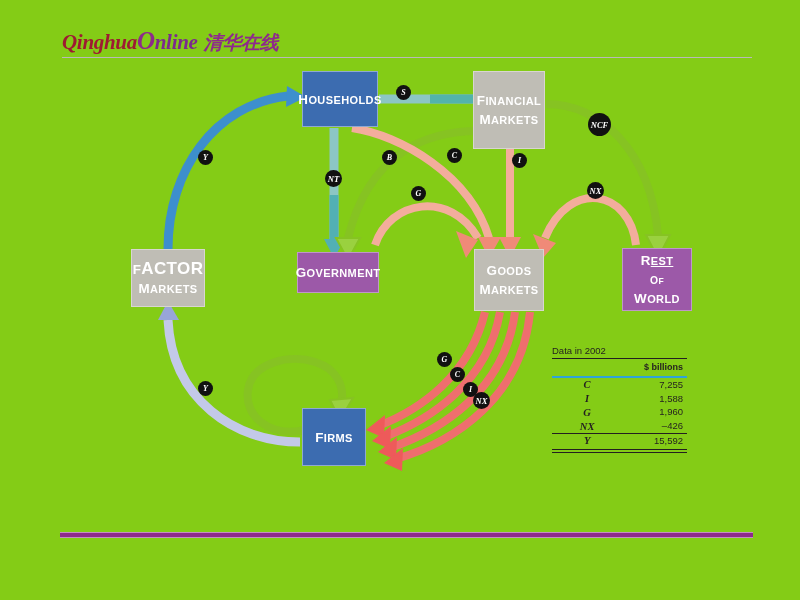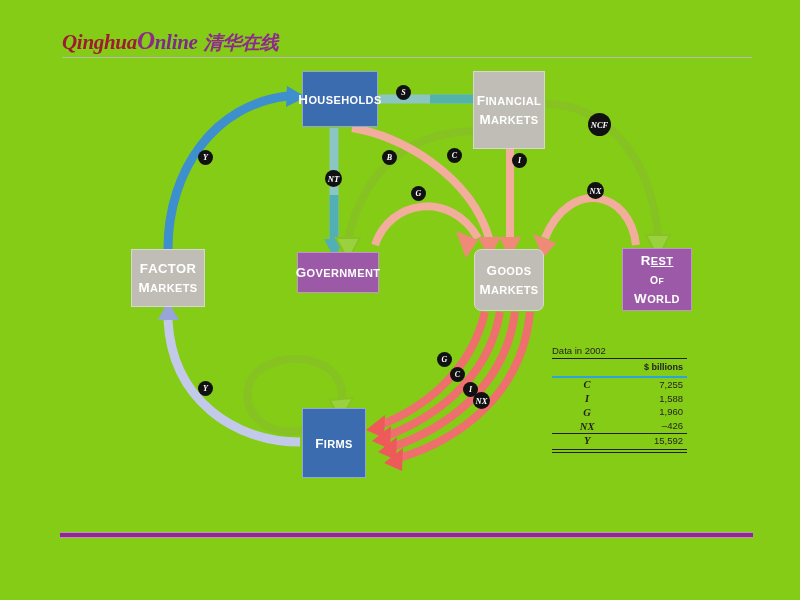--- a/index.html
+++ b/index.html
@@ -87,23 +87,23 @@
   .node .nlabel .c1 { font-size: 11px; }
   .node .nlabel .c2 { font-size: 8.5px; }
   .node-blue  { background: #3c6cb0; border: 1px solid #8fa9d0; }
   .node-gray  { background: #bfbdb5; border: 1px solid #d8d6d0; }
   .node-purple{ background: #9c59a8; border: 1px solid #c096c9; }
 
   #node-households     { left: 302px; top:  71px; width:  76px; height: 56px; }
   #node-financial      { left: 473px; top:  71px; width:  72px; height: 78px; }
   #node-factor         { left: 131px; top: 249px; width:  74px; height: 58px; }
   #node-government     { left: 297px; top: 252px; width:  82px; height: 41px; }
-  #node-goods          { left: 474px; top: 249px; width:  70px; height: 62px; border-radius: 7px; }
+  #node-goods          { left: 474px; top: 249px; width:  70px; height: 62px; }
   #node-rest           { left: 622px; top: 248px; width:  70px; height: 63px; }
-  #node-firms          { left: 302px; top: 408px; width:  64px; height: 70px; }
+  #node-firms          { left: 302px; top: 408px; width:  64px; height: 58px; }
 
   
   .badge {
     position: absolute;
     border-radius: 50%;
     background: #111111;
     color: #ffffff;
     font-family: "Liberation Serif", serif;
     font-style: italic;
     font-weight: bold;
@@ -260,21 +260,21 @@
 
   <div class="node node-gray" id="node-financial">
     <span class="nlabel">
       <span class="c1"><span style="font-size: 13.42px;">F</span><span style="font-size: 11px;">INANCIAL</span></span><br>
       <span class="c1"><span style="font-size: 13.42px;">M</span><span style="font-size: 11px;">ARKETS</span></span>
     </span>
   </div>
 
   <div class="node node-gray" id="node-factor">
     <span class="nlabel">
-      <span class="c1"><span style="font-size: 13.42px;">F</span><span style="font-size: 13px; margin-top: 40px;">ACTOR</span></span><br>
+      <span class="c1"><span style="font-size: 13.42px;">F</span><span style="font-size: 17px; margin-top: 40px;">ACTOR</span></span><br>
       <span class="c1"><span style="font-size: 13.42px;">M</span><span style="font-size: 11px;">ARKETS</span></span>
     </span>
   </div>
 
   <div class="node node-purple" id="node-government">
     <span class="nlabel"><span class="c1"><span style="font-size: 13.42px;">G</span><span style="font-size: 11px;">OVERNMENT</span></span></span>
   </div>
 
   <div class="node node-gray" id="node-goods">
     <span class="nlabel">

